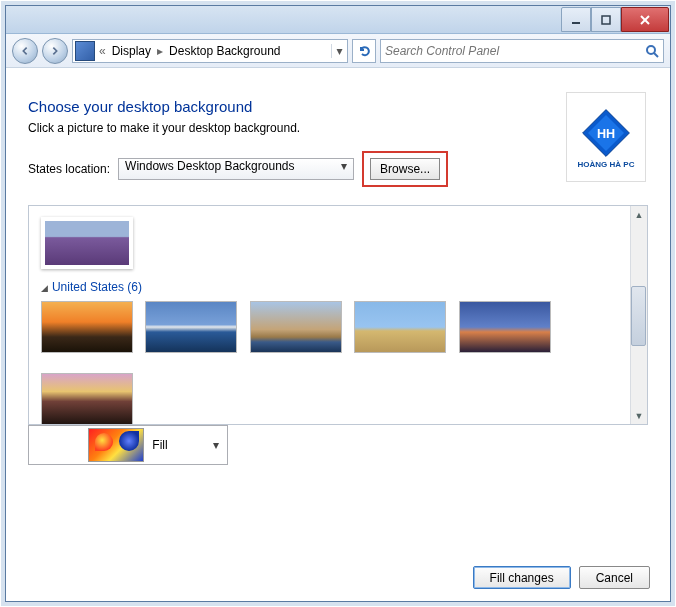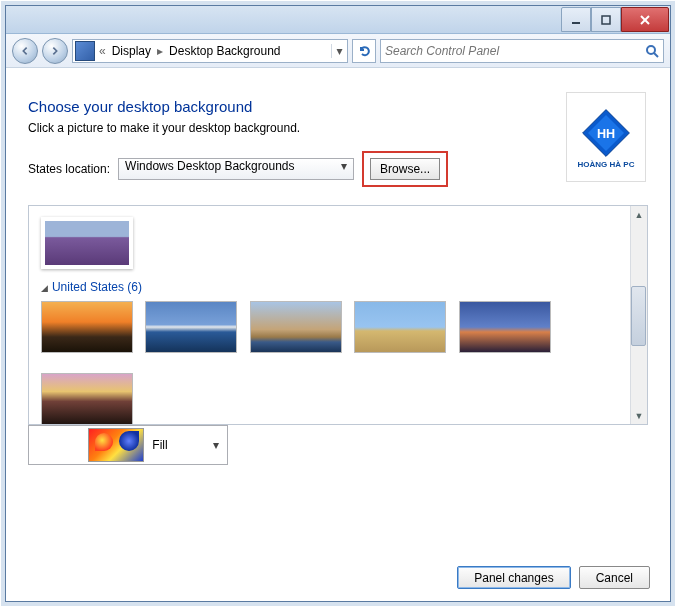--- a/index.html
+++ b/index.html
@@ -177,17 +177,17 @@
       </div>
     </div>
 
     <div class="pos-select">
       <div class="pos-thumb"></div>
       <span>Fill</span>
     </div>
   </div>
 
   <div class="footer">
-    <button class="fbtn primary">Panel changes</button>
+    <button class="fbtn primary">Fill changes</button>
     <button class="fbtn">Cancel</button>
   </div>
 
 </div>
 
 </body></html>

